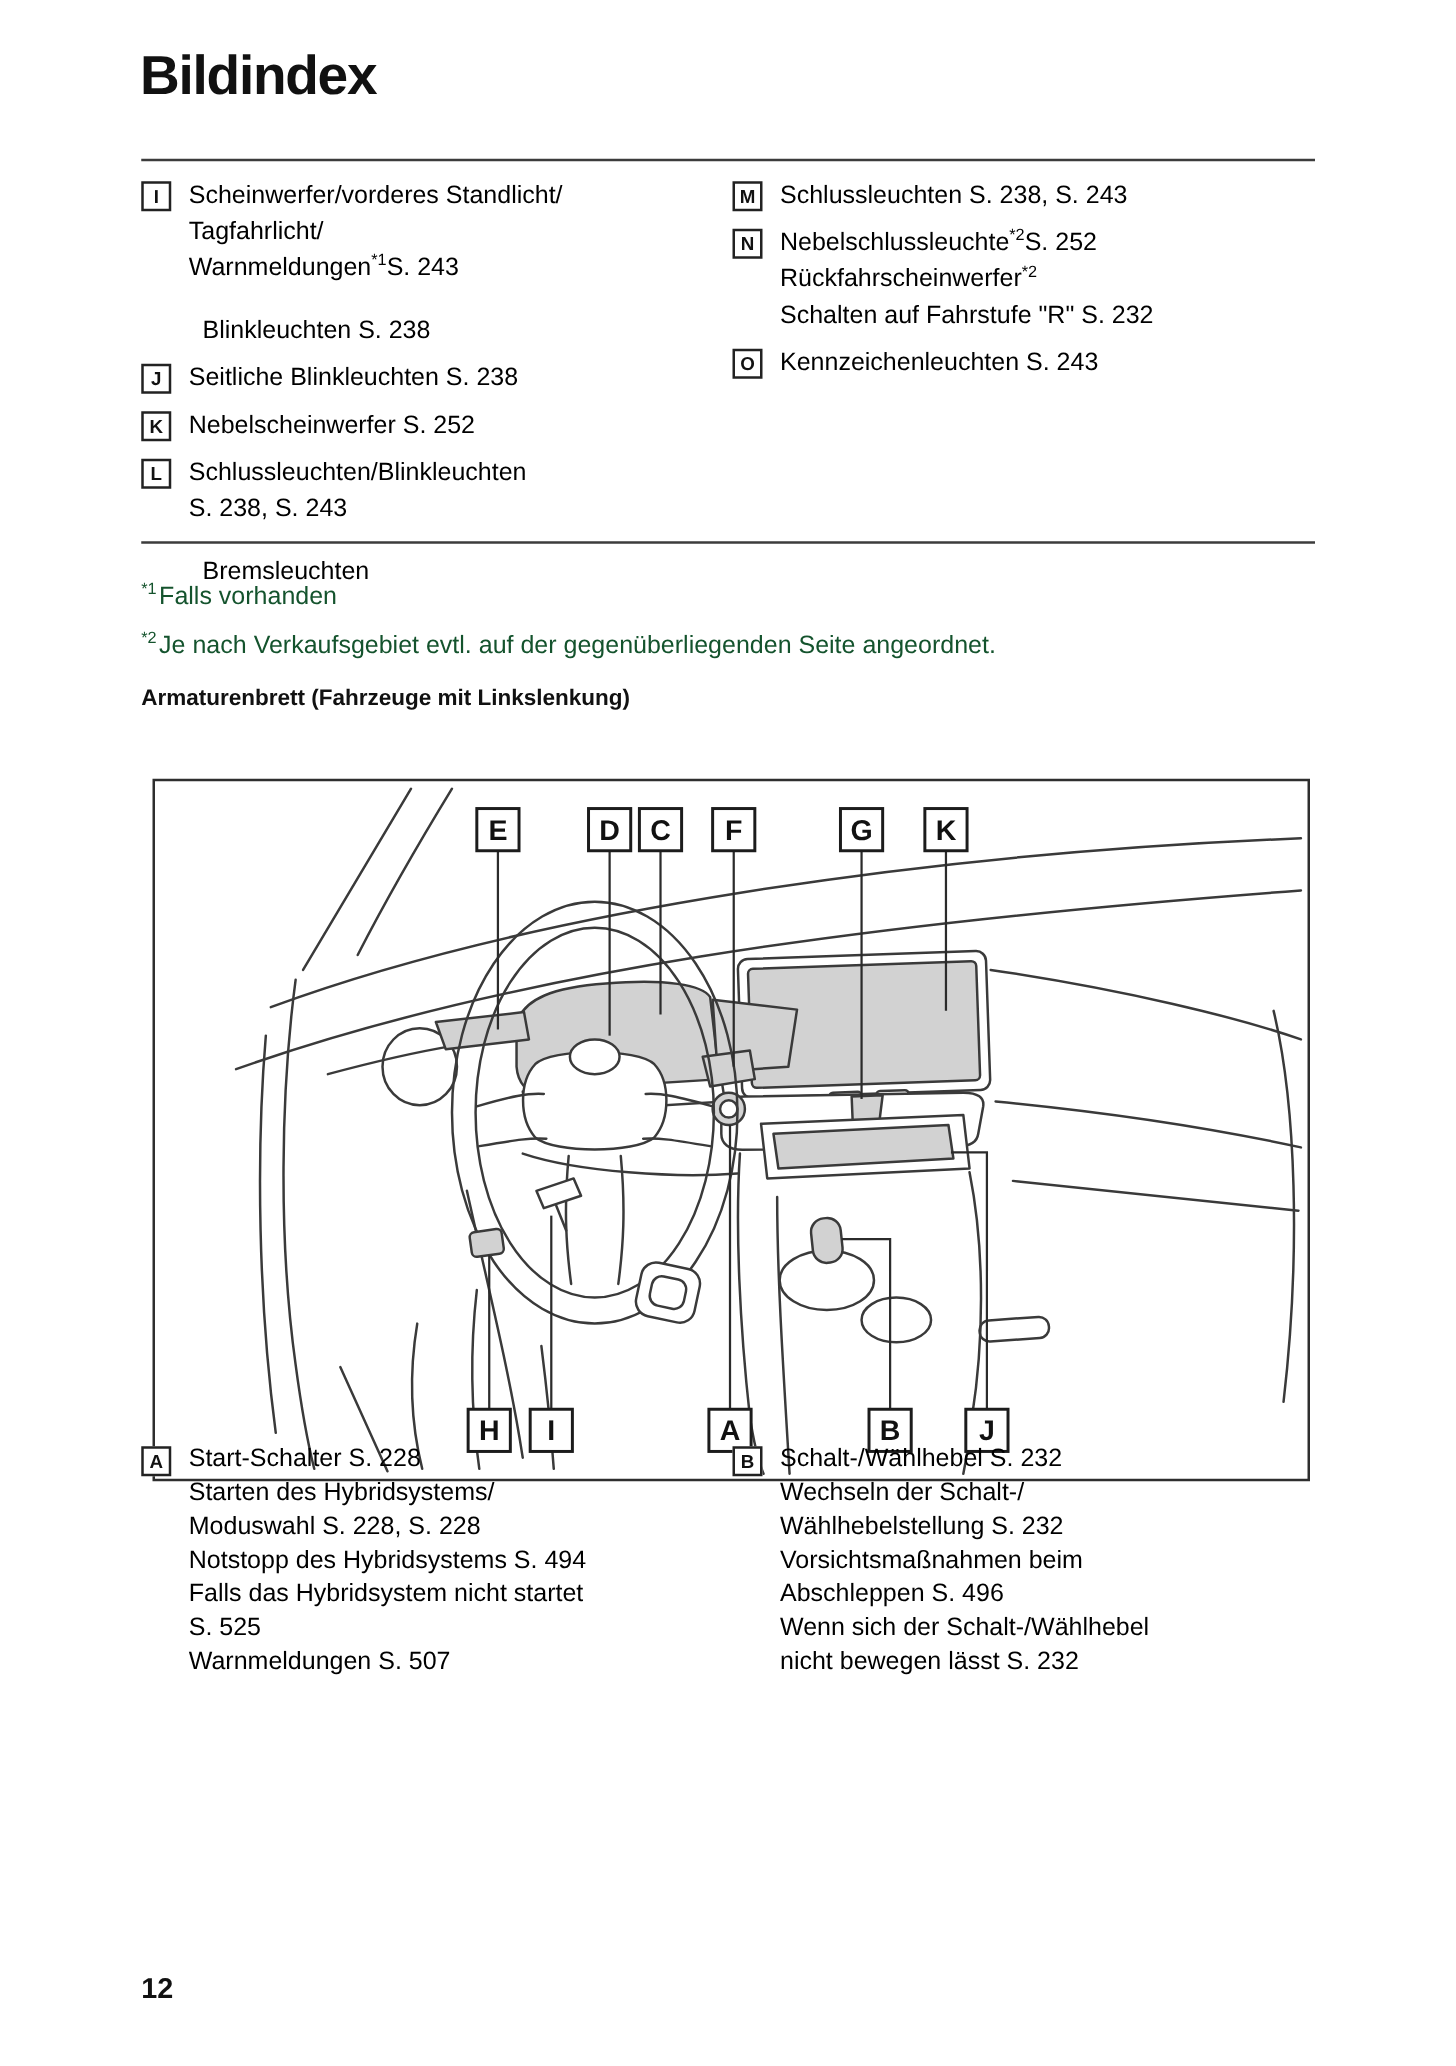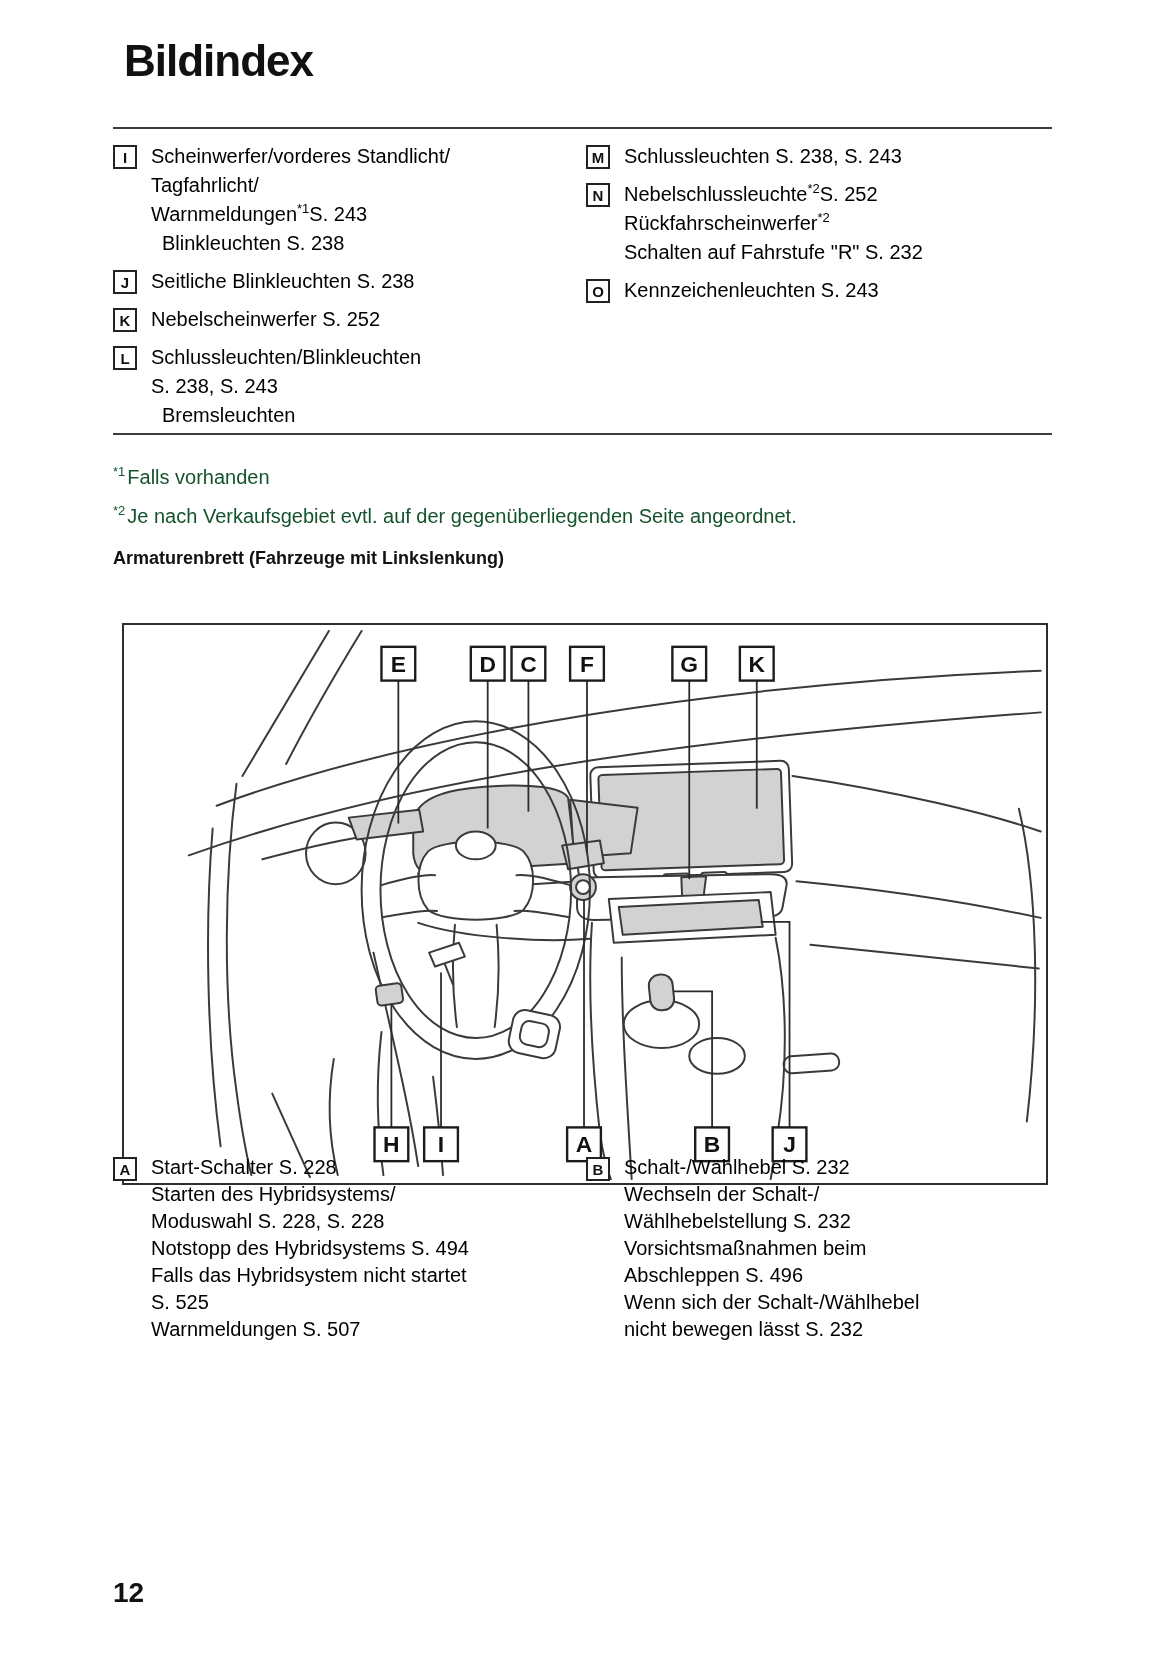--- a/index.html
+++ b/index.html
@@ -1,56 +1,56 @@
 <!DOCTYPE html>
 <html><head>
 <meta charset="utf-8">
 <style>
   * { margin:0; padding:0; box-sizing:border-box; }
   html,body { background:#ffffff; }
   body { font-family:"Liberation Sans", sans-serif; color:#1a1a1a; }
   .page { position:relative; width:1165px; height:1653px; background:#fff; overflow:hidden; }
 
-  .title { position:absolute; left:124px; top:36px; font-size:44px; font-weight:bold; letter-spacing:-1px; color:#111; }
+  .title { position:absolute; left:112px; top:36px; font-size:44px; font-weight:bold; letter-spacing:-1px; color:#111; }
   .rule { position:absolute; left:113px; width:939px; border-top:2px solid #3c3c3c; }
   .rule1 { top:127px; }
   .rule2 { top:433px; }
 
   .cols { position:absolute; left:113px; width:939px; display:flex; }
   .index { top:142px; }
   .legend { top:1154px; }
   .col-l { width:473px; }
   .col-r { flex:1; }
 
   .item { display:flex; align-items:flex-start; margin-bottom:9px; }
   .lbox { flex:none; width:24px; height:24px; border:2px solid #222; display:flex; align-items:center; justify-content:center;
           font-size:15px; font-weight:bold; margin-right:14px; margin-top:3px; color:#111; background:#fff; }
   .lines { font-size:20px; line-height:29px; color:#000000; }
   .legend .lines { line-height:27px; }
-  .line.indent { padding-left:11px; }
+  .line.indent { padding-left:11px;margin-top:21px; }
   sup.fn { font-size:13px; vertical-align:super; line-height:0; }
 
   .footnote { position:absolute; left:113px; font-size:20px; color:#14532d; }
   .fn1 { top:466px; }
   .fn2 { top:505px; }
   .footnote sup.fn { margin-right:2px; }
 
   .sec-head { position:absolute; left:113px; top:548px; font-size:18px; font-weight:bold; color:#111; }
 
   .diagram { position:absolute; left:122px; top:623px; width:926px; height:562px; border:2px solid #2e2e2e; background:#fff; }
   .diagram svg { display:block; width:100%; height:100%; }
 
   .ln  { fill:none; stroke:#3a3a3a; stroke-width:2; stroke-linecap:round; stroke-linejoin:round; }
   .gry { fill:#d2d2d2; stroke:#3a3a3a; stroke-width:2; stroke-linejoin:round; }
   .wht { fill:#ffffff; stroke:#3a3a3a; stroke-width:2; stroke-linejoin:round; }
   .ldr { fill:none; stroke:#2b2b2b; stroke-width:1.8; }
   .cbox { fill:#ffffff; stroke:#1c1c1c; stroke-width:2.4; }
   .clt { font-family:"Liberation Sans", sans-serif; font-size:23px; font-weight:bold; fill:#111; text-anchor:middle; }
 
-  .pagenum { position:absolute; left:113px; top:1577px; font-size:28px; font-weight:bold; color:#111; }
+  .pagenum { position:absolute; left:113px; top:1577px; font-size:23px; font-weight:bold; color:#111; }
 </style>
 </head>
 <body>
 
 <div class="page">
 
   <div class="title">Bildindex</div>
   <div class="rule rule1"></div>
 
   <div class="cols index">

